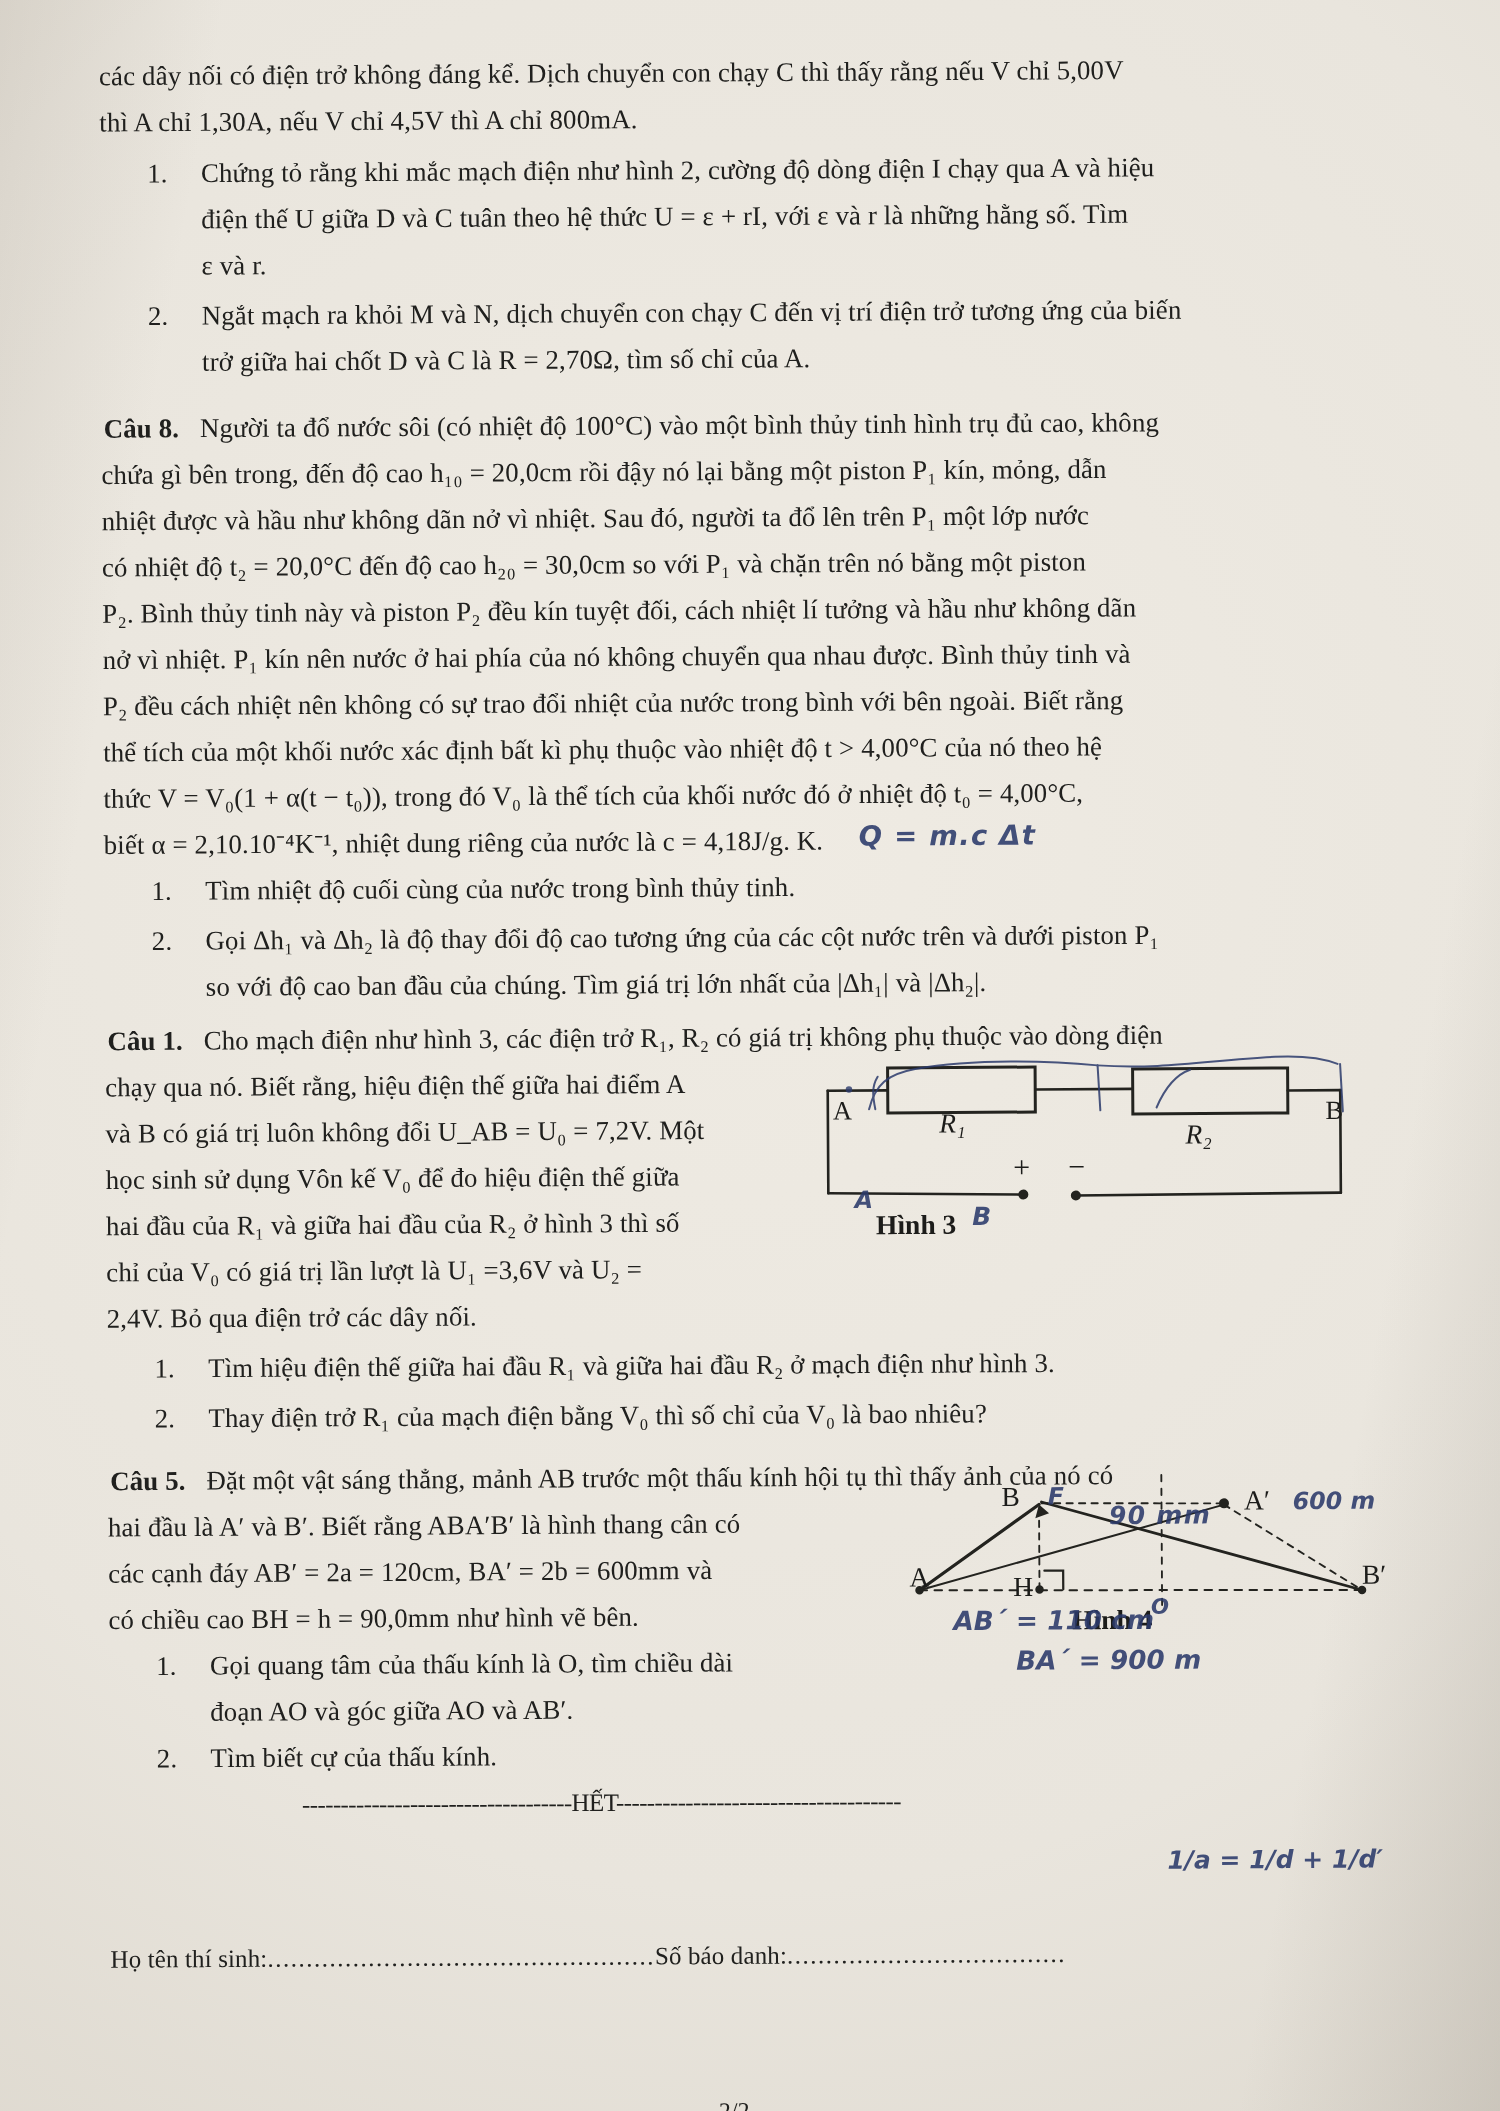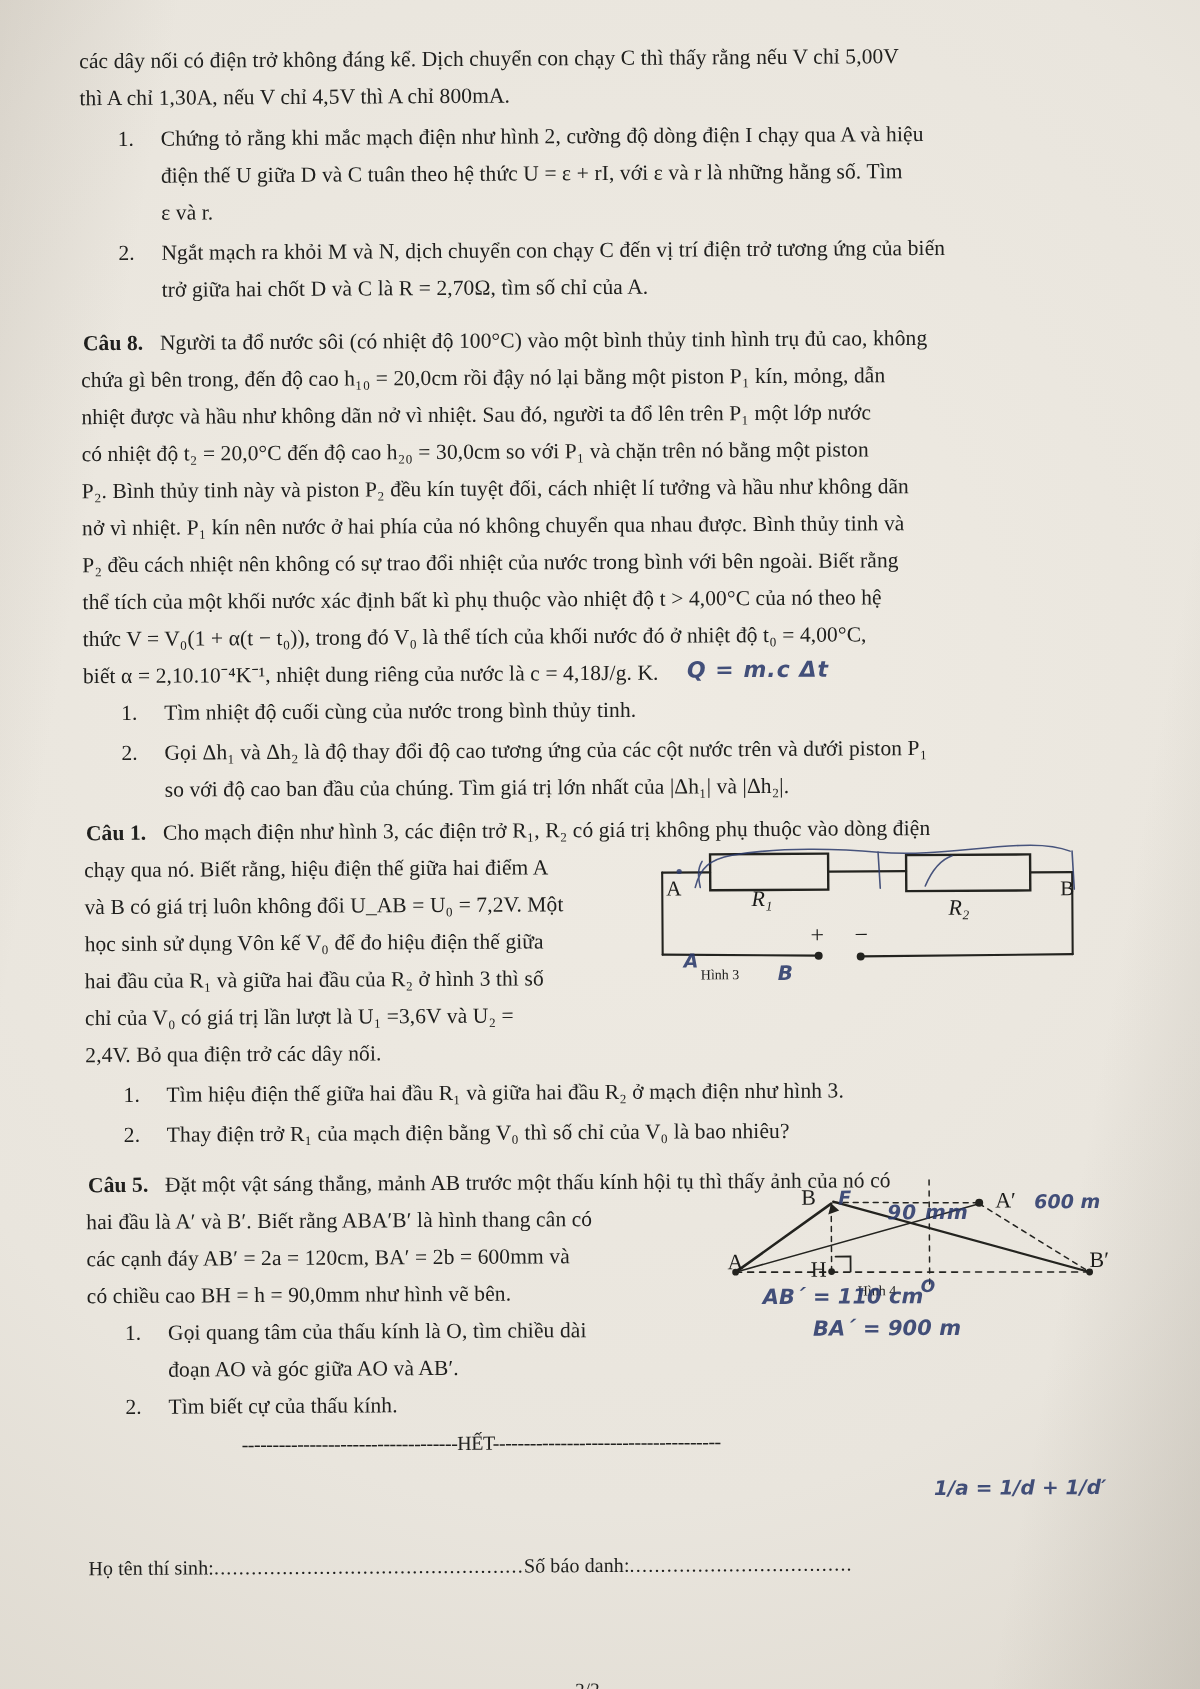--- a/index.html
+++ b/index.html
@@ -48,21 +48,21 @@
 
   
   #fig3{position:absolute;left:648px;top:845px;width:440px;height:155px;}
   #fig3 .lbl{position:absolute;font-family:"Liberation Serif",serif;color:#1c1c1a;font-size:21px;}
   #fig3 .lblit{position:absolute;font-family:"Liberation Serif",serif;font-style:italic;color:#1c1c1a;font-size:22px;}
 
   
   #fig4{position:absolute;left:715px;top:1150px;width:400px;height:160px;}
   #fig4 .lbl{position:absolute;font-family:"Liberation Serif",serif;color:#1c1c1a;font-size:22px;}
 
-  .caption{position:absolute;font-family:"Liberation Serif",serif;font-size:14px;color:#1c1c1a;}
+  .caption{position:absolute;font-family:"Liberation Serif",serif;font-size:22px;color:#1c1c1a;font-weight:bold;}
 
   
   .dots{letter-spacing:1.2px;}
 </style>
 </head>
 <body>
 
 <div id="paper"></div>
 
 <div id="sheet">

